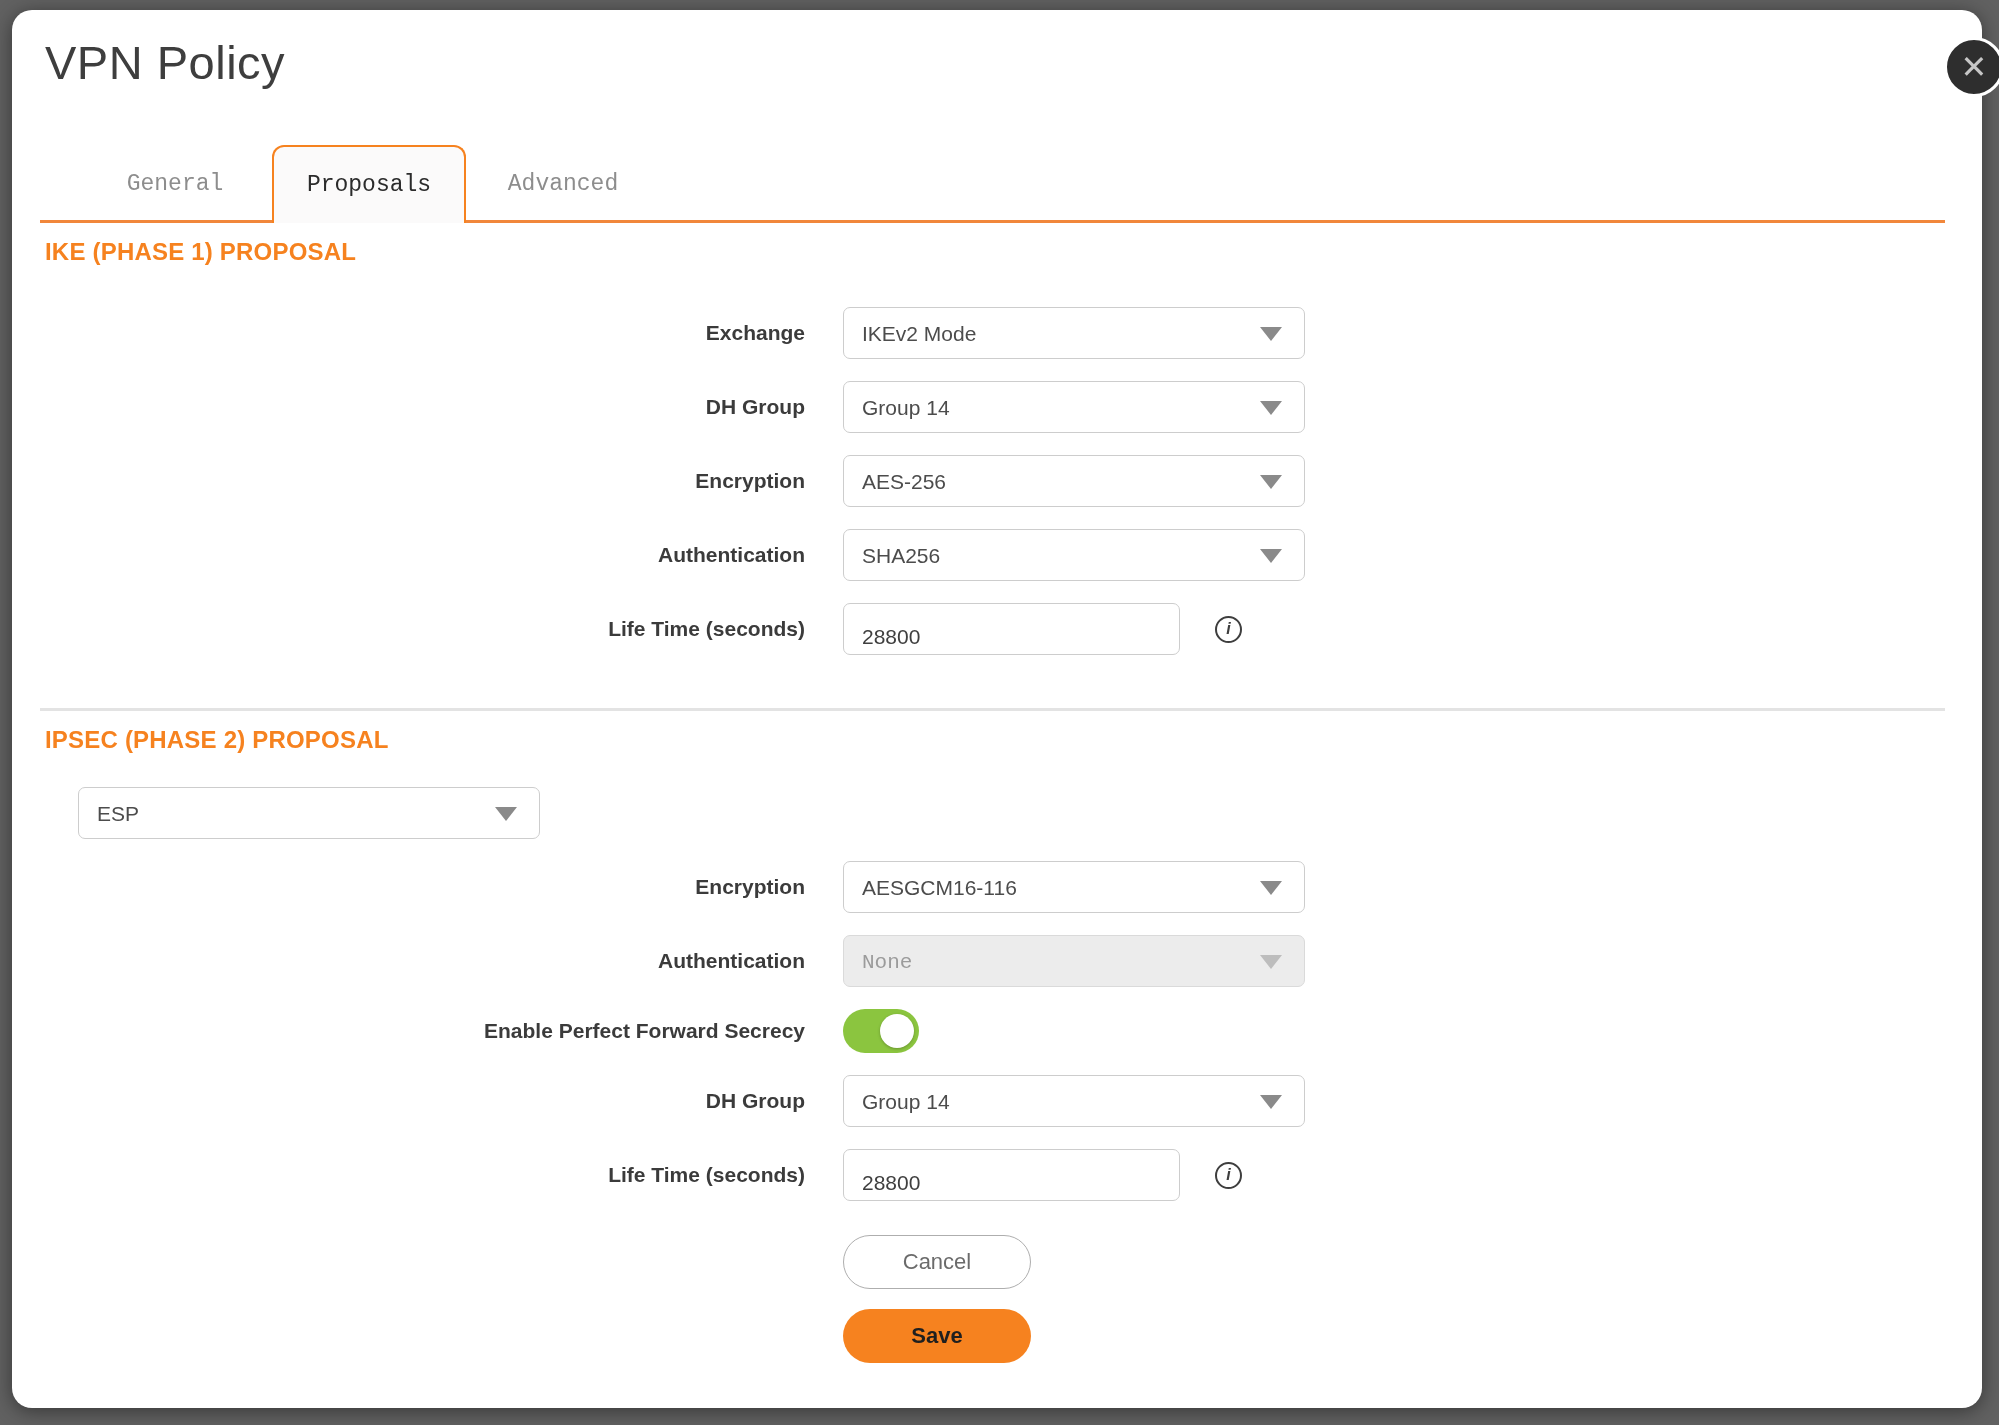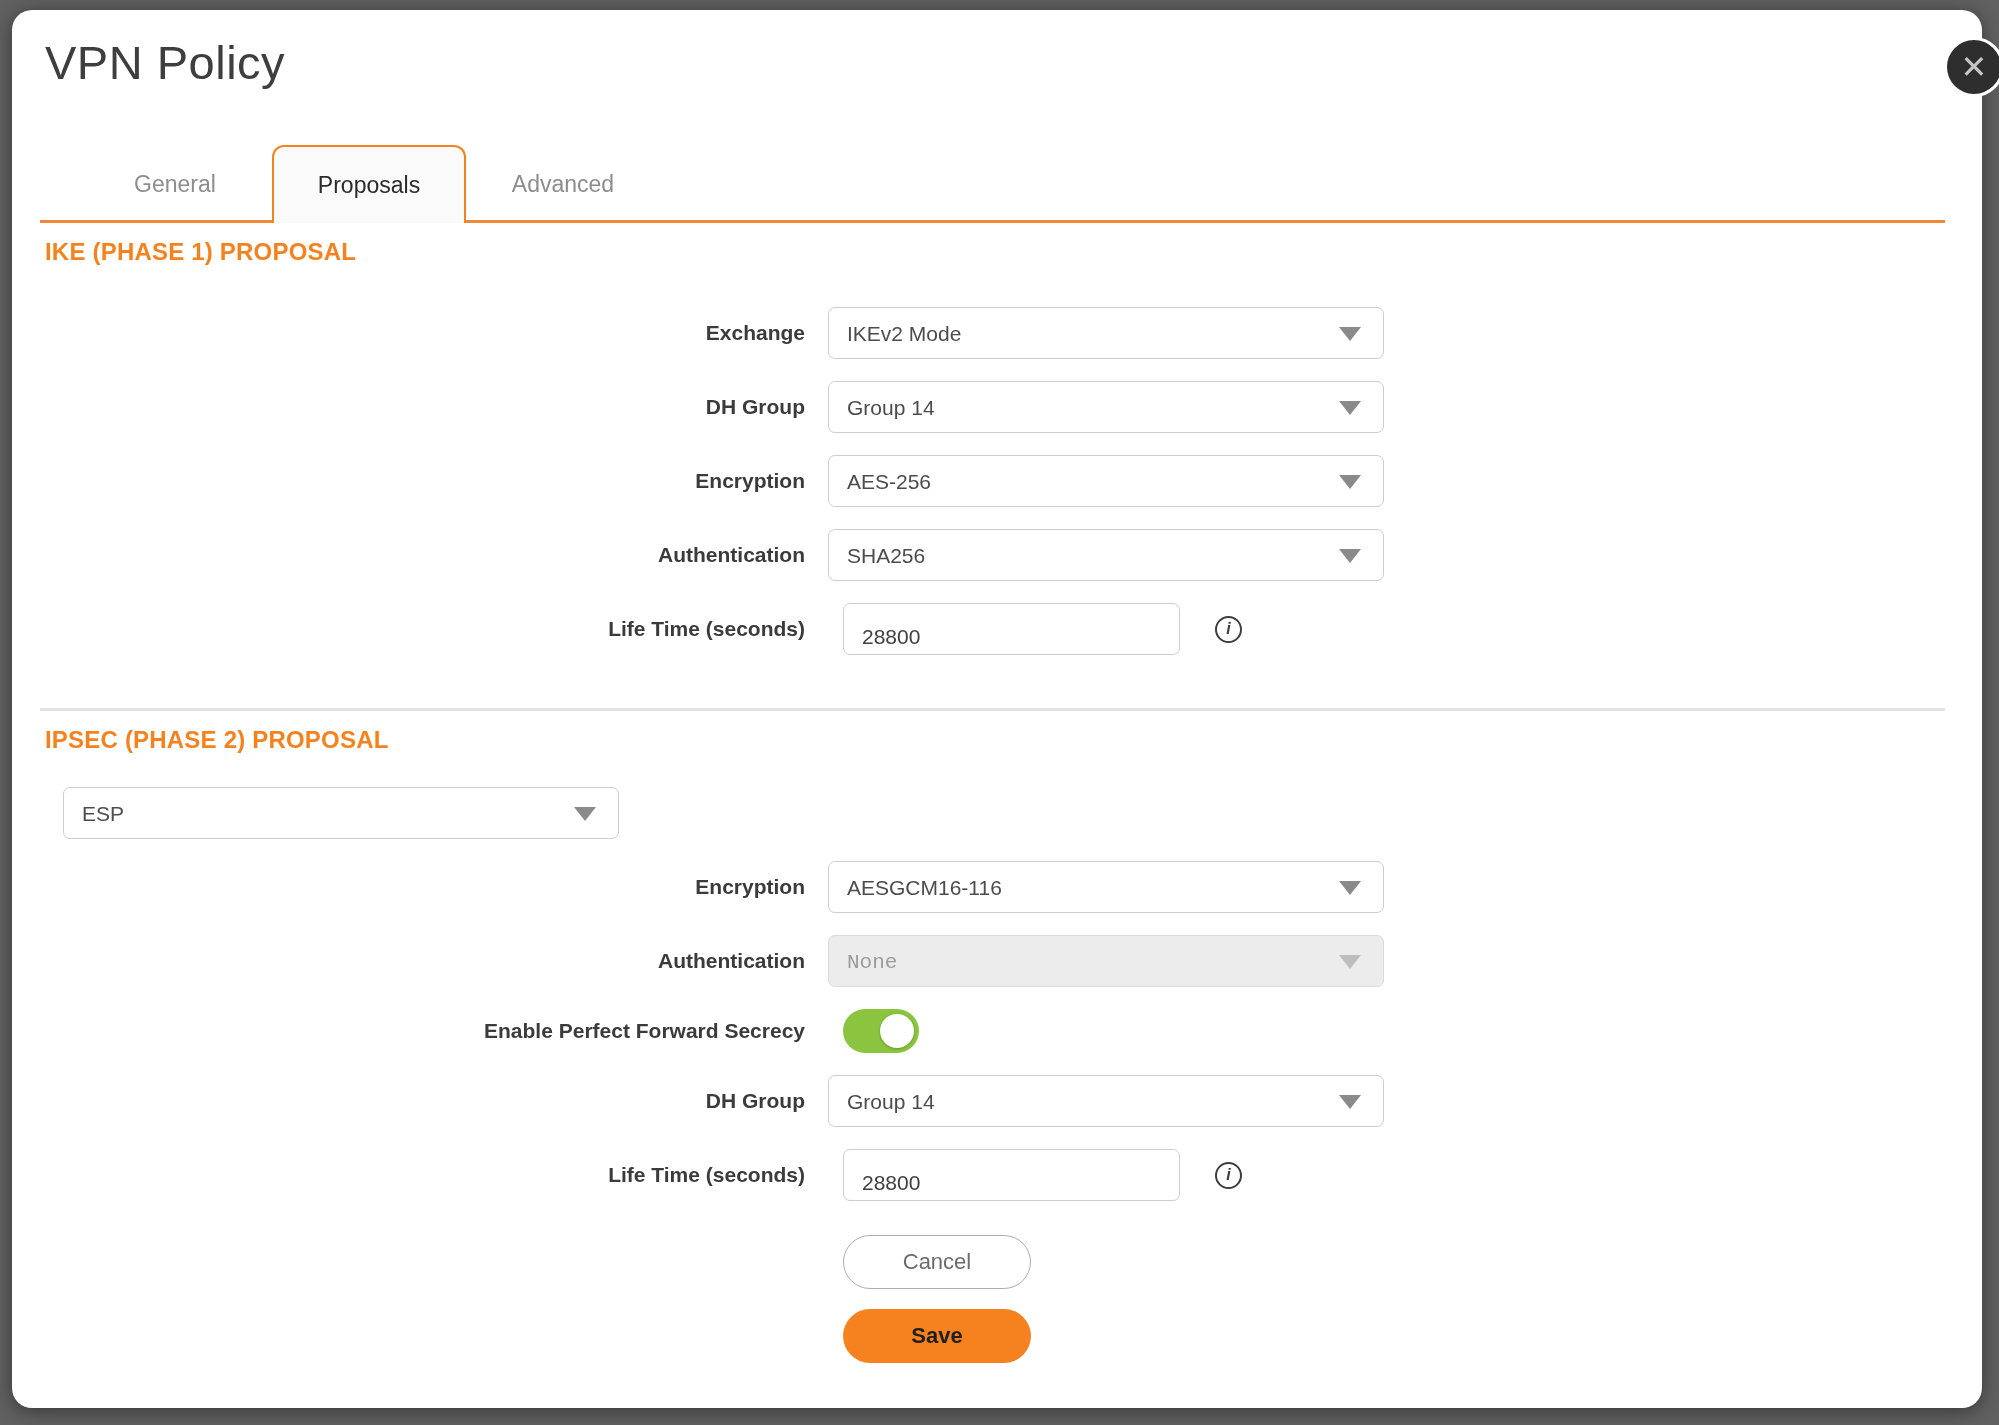--- a/index.html
+++ b/index.html
@@ -45,20 +45,21 @@
   .tabbar::after {
     content:""; position:absolute; left:0; right:0; bottom:0;
     height:3px; background:#F1873B;
   }
   .tab {
     width:194px; height:78px;
     display:flex; align-items:center; justify-content:center;
     font-size:23px; color:#8d8d8d;
     cursor:pointer; box-sizing:border-box;
     background:transparent;
+    font-family:Liberation Mono, monospace;
   }
   .tab:first-child { margin-left:38px; }
   .tab.active {
     position:relative; z-index:2;
     background:#fbfafa;
     border:2px solid #F6821F; border-bottom:none;
     border-radius:12px 12px 0 0;
     color:#2b2b2b;
   }
   .content { margin-left:28px; }
@@ -71,22 +72,22 @@
   }
   .rows { margin-top:30px; }
   .rows.phase2 { margin-top:22px; }
   .row { display:flex; align-items:center; height:74px; }
   .row.toggle-row { height:66px; }
   .lbl {
     width:765px; text-align:right;
     font-size:21px; font-weight:700; color:#3b3b3b;
   }
   .select {
-    margin-left:23px;
-    width:556px; height:52px;
+    margin-left:38px;
+    width:462px; height:52px;
     border:1.5px solid #cdcdcd; border-radius:7px;
     background:#ffffff;
     display:flex; align-items:center;
     padding:2px 60px 0 18px; box-sizing:border-box;
     font-size:21px; color:#4c4c4c;
     position:relative; cursor:pointer;
   }
   .select .arrow {
     position:absolute; right:22px; top:50%; margin-top:-6px;
     width:0; height:0;

